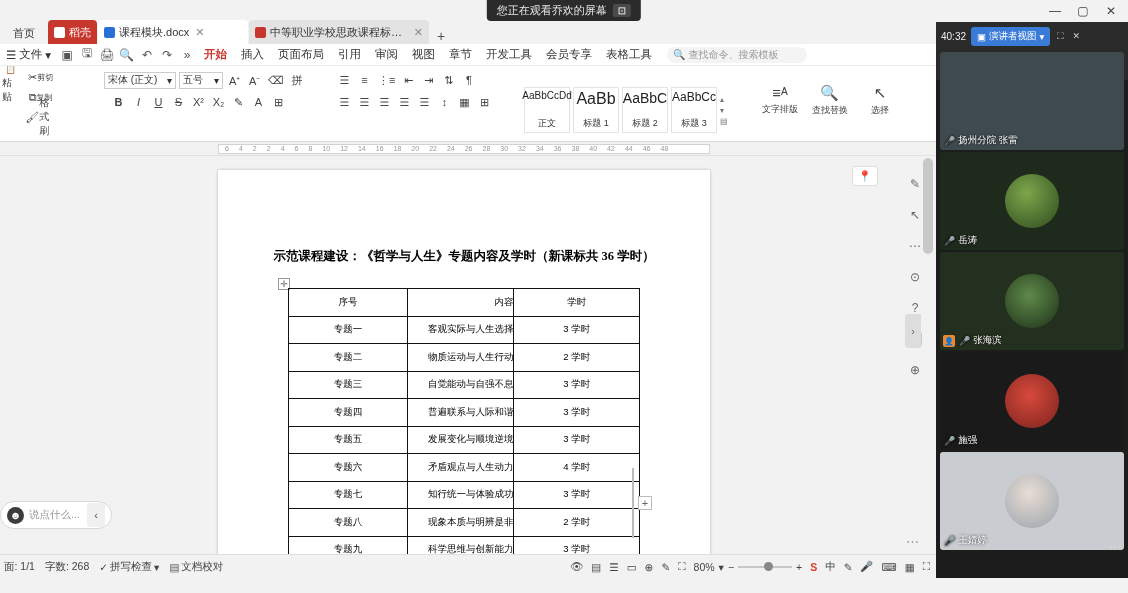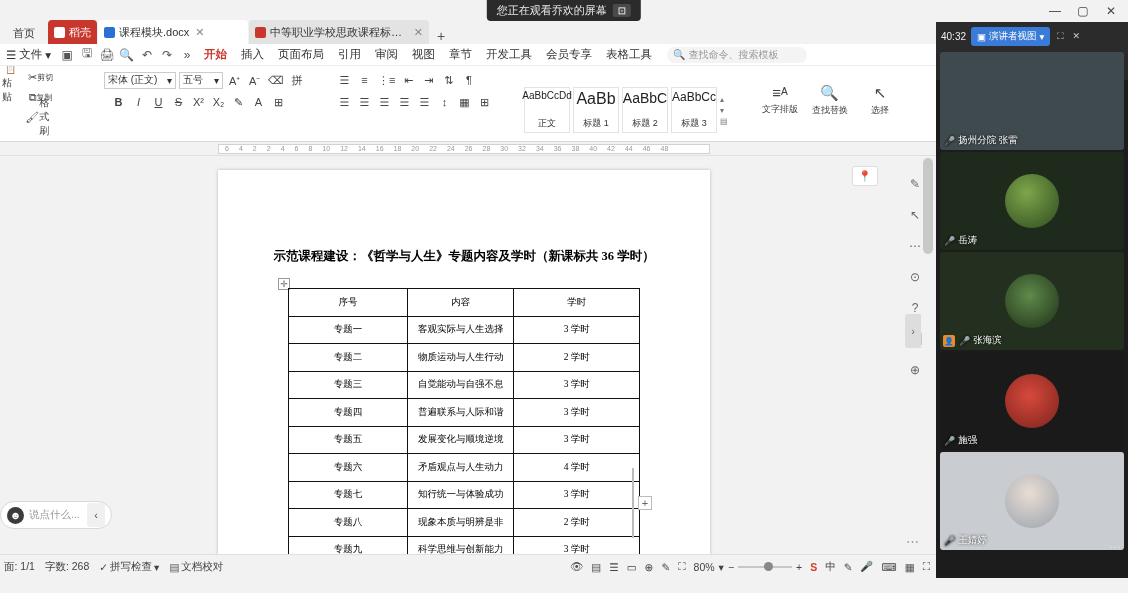--- a/index.html
+++ b/index.html
@@ -131,28 +131,28 @@
   .page {
     position: absolute; left: 218px; top: 14px; width: 492px; height: 560px;
     background: #fff; box-shadow: 0 0 3px rgba(0,0,0,0.25);
   }
   .doc-title {
     position: absolute; top: 78px; left: 0; width: 492px; text-align: center;
     font-family: "Liberation Serif", serif; font-weight: bold; font-size: 12.5px; color: #000;
   }
   .doc-table {
     position: absolute; left: 70px; top: 118px; width: 352px;
-    border-collapse: collapse; font-family: Liberation Serif, serif;
+    border-collapse: collapse; font-family: Liberation Sans, sans-serif;
   }
   .doc-table td {
     border: 1px solid #111; height: 27.5px; text-align: center;
     font-size: 9.5px; color: #000;
   }
   .doc-table td.c1 { width: 112px; }
-  .doc-table td.c2 { width: 100px; }
+  .doc-table td.c2 { width: 100px; text-align: right; }
   .doc-table td.c3 { width: 118px; }
   .tablehandle {
     position: absolute; left: 60px; top: 108px; width: 12px; height: 12px;
     border: 1px solid #999; background: #fff; color: #666; font-size: 9px;
     display: flex; align-items: center; justify-content: center;
   }
   .plusmark {
     position: absolute; left: 420px; top: 326px; width: 14px; height: 14px;
     background: #fff; border: 1px solid #bbb; display: flex; align-items: center;
     justify-content: center; font-size: 11px; color: #666;

